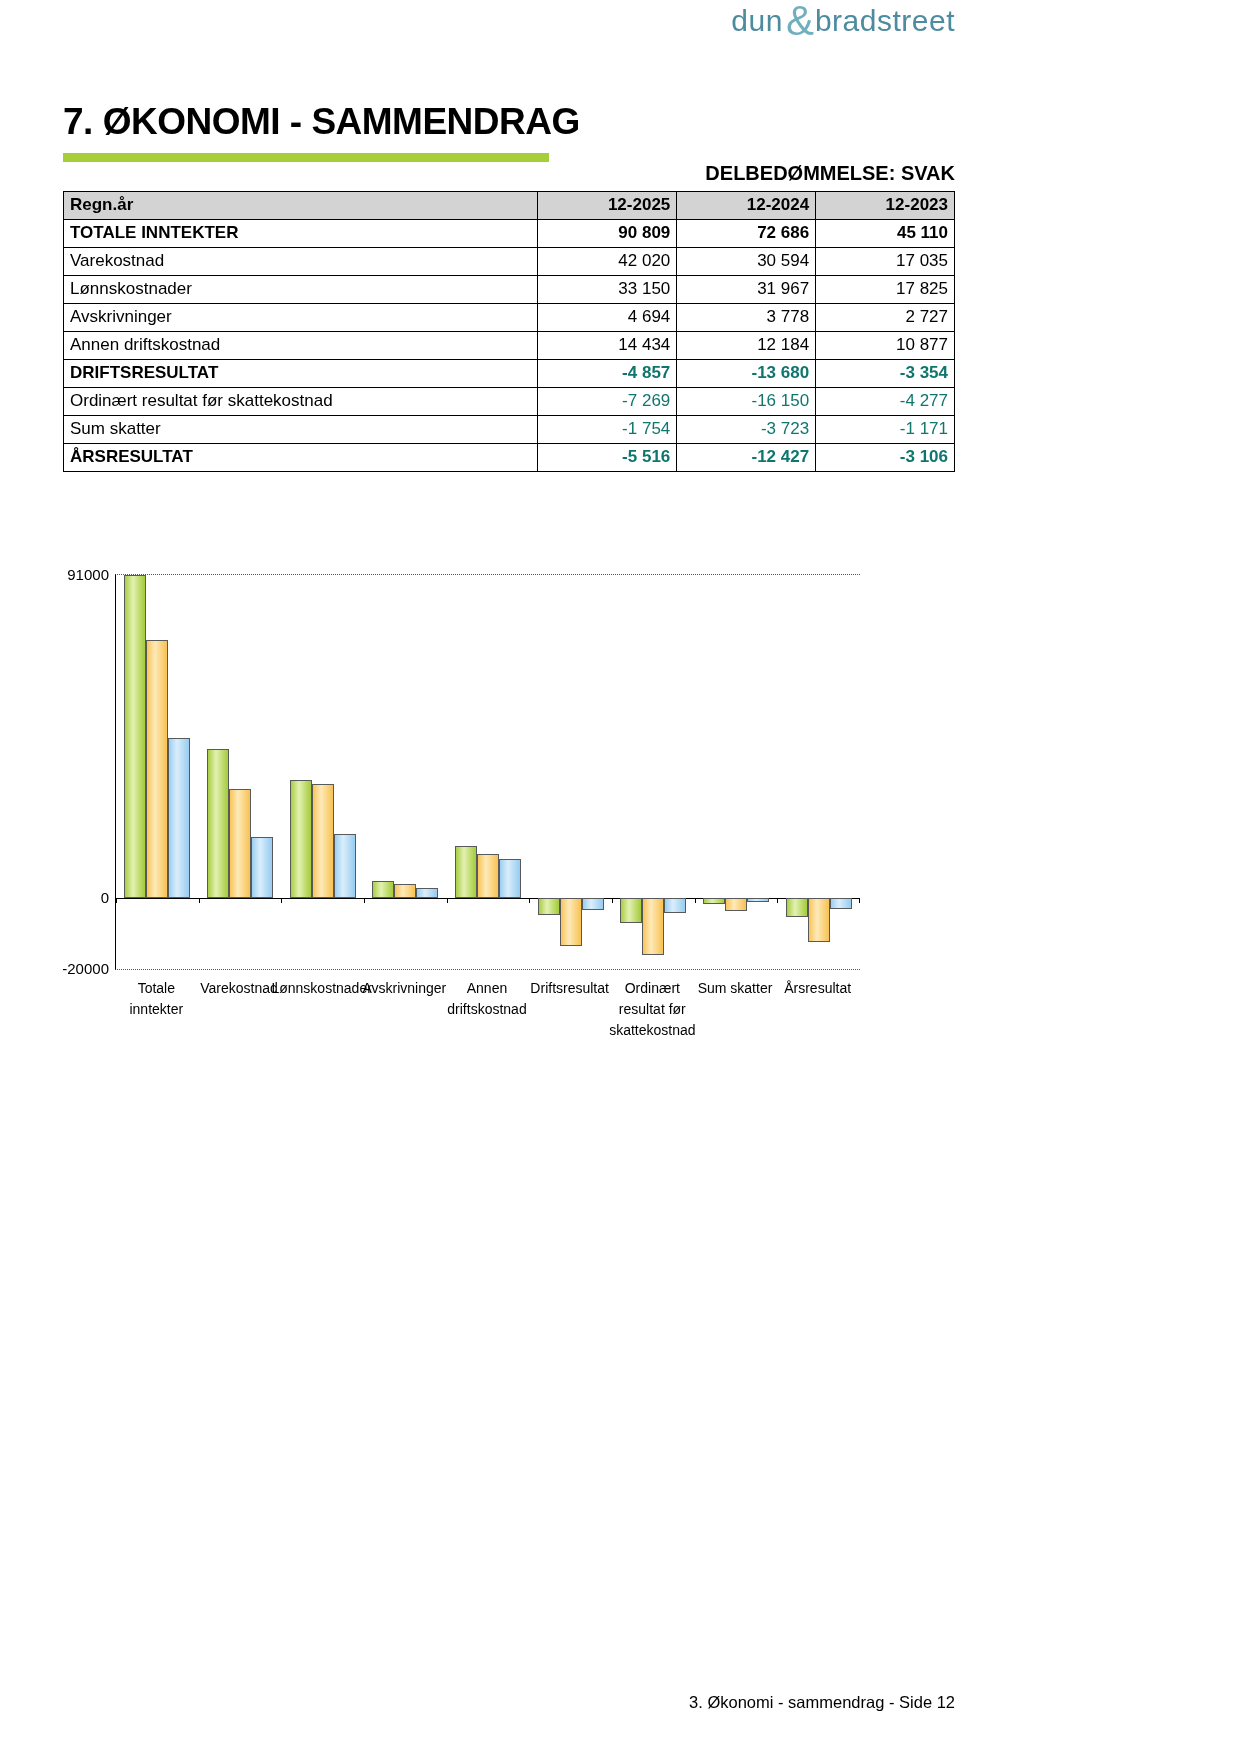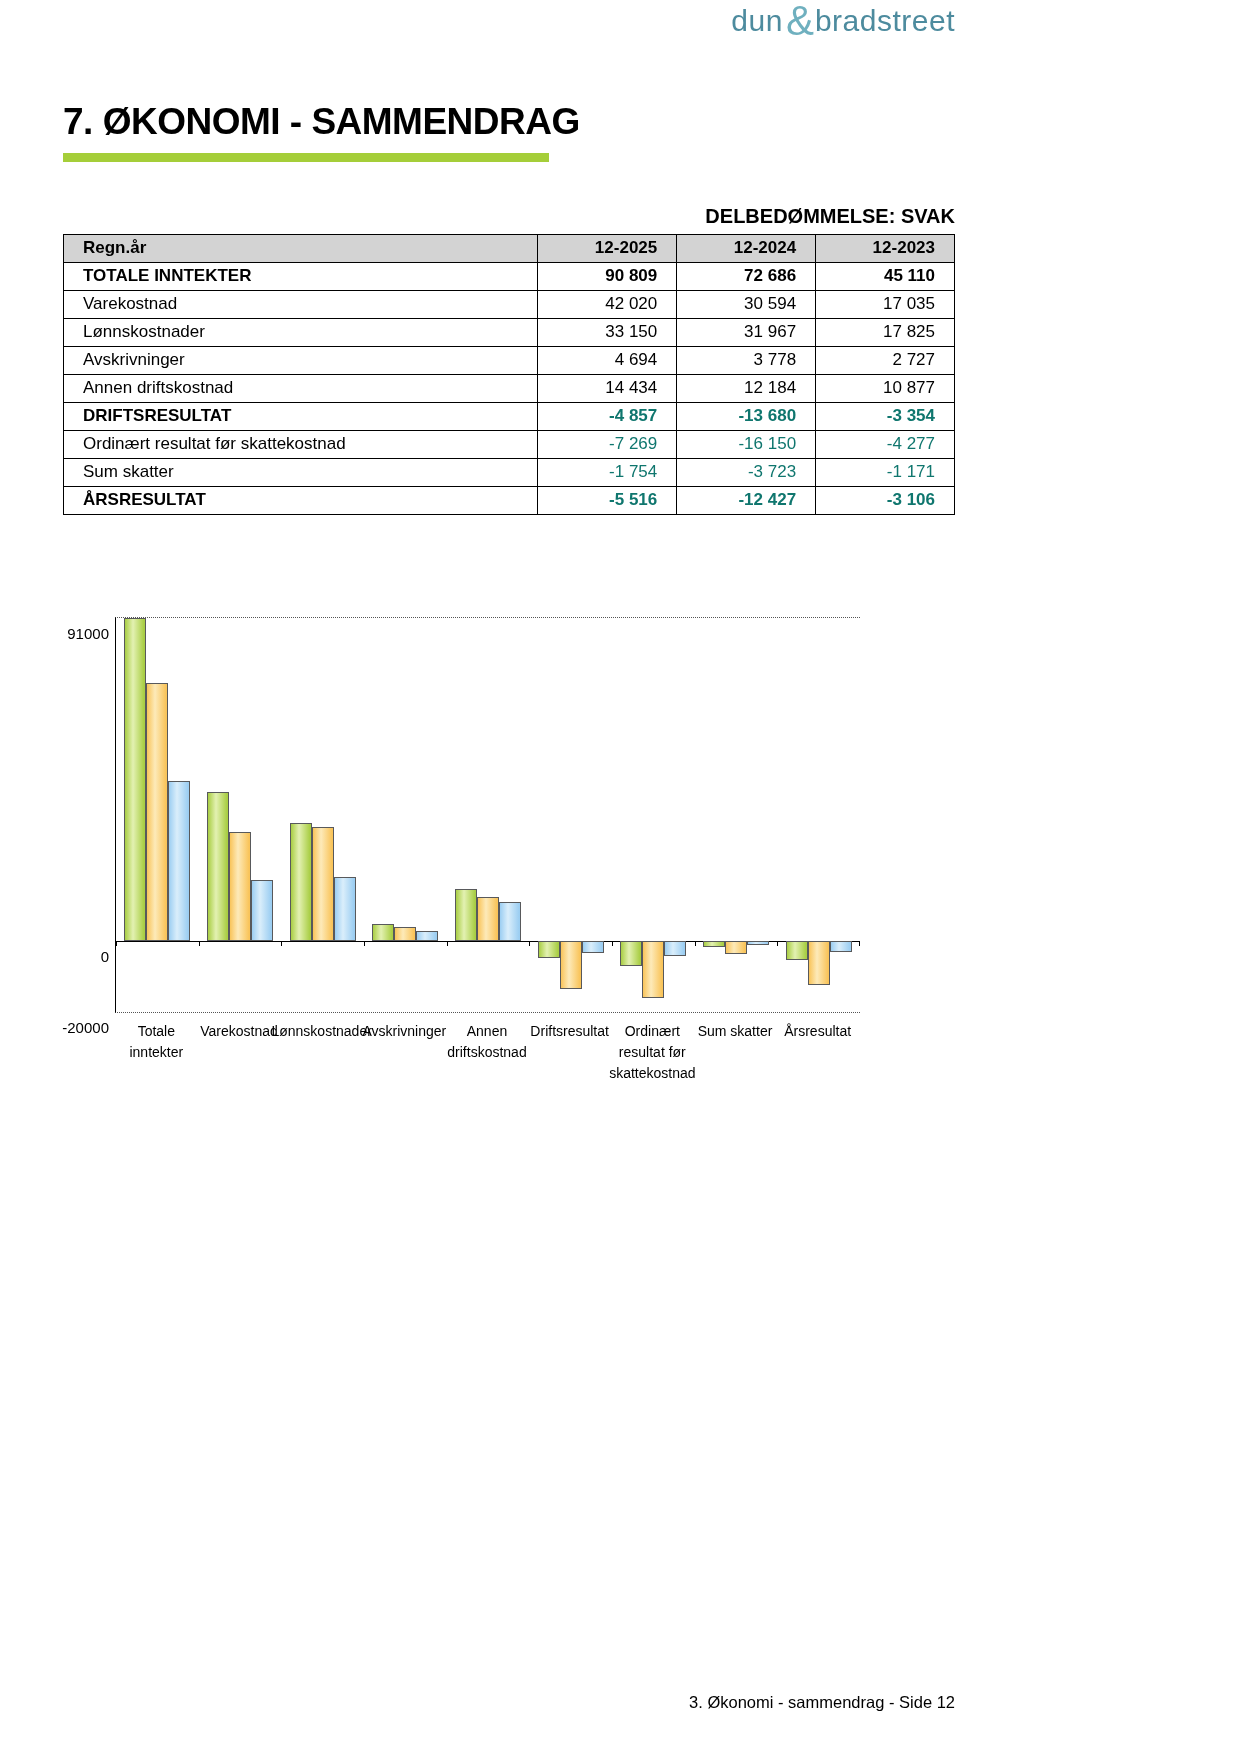--- a/index.html
+++ b/index.html
@@ -19,38 +19,38 @@
 
   
   .logo { text-align: right; color: #4d8b9e; line-height: 1; }
   .logo-dun, .logo-brad { font-size: 30px; letter-spacing: 0.5px; font-weight: 500; }
   .logo-amp { font-size: 42px; color: #6fb0bf; font-weight: 400; margin: 0 1px 0 3px; vertical-align: -4px; }
 
   
   .title { margin: 60px 0 0 0; font-size: 37px; font-weight: bold; letter-spacing: -0.5px; line-height: 1.1; }
   .green-rule { margin-top: 10px; width: 486px; height: 9px; background: #a5ce39; }
 
-  .assessment { margin-top: 43px; text-align: right; font-size: 20px; font-weight: bold; }
+  .assessment { text-align: right; font-size: 20px; font-weight: bold; }
 
   .caption-row { margin-top: 8px; display: flex; justify-content: space-between; align-items: baseline; font-size: 17px; }
   .caption-left { font-weight: bold; }
   .caption-right { font-weight: normal; }
 
   
   table.result { margin-top: 6px; width: 100%; border-collapse: collapse; font-size: 17px; border: 1.5px solid #000; }
-  table.result th, table.result td { border: 1px solid #000; padding: 3px 19px; height: 28px; }
+  table.result th, table.result td { border: 1px solid #000; padding: 3px 6px; height: 28px; }
   table.result thead th { background: #d3d3d3; font-weight: bold; }
   table.result .lbl { text-align: left; }
   table.result .num { text-align: right; }
   table.result .neg { color: #0f766e; }
   table.result tr.bold-row td { font-weight: bold; }
 
   
   .chart { position: relative; margin-top: 102px; height: 500px; }
-  .yaxis { position: absolute; left: 0; top: 16px; width: 50px; height: 396px; }
+  .yaxis { position: absolute; left: 0; top: 0; width: 50px; height: 396px; }
   .yaxis span { position: absolute; right: 4px; font-size: 15px; white-space: nowrap; }
   .plot {
     position: absolute; left: 52px; top: 0;
     width: 745px; height: 396px;
     border-left: 1px solid #000;
     border-top: 1px dotted #555;
     border-bottom: 1px dotted #555;
   }
   .baseline { position: absolute; left: 0; width: 100%; height: 0; border-top: 1px solid #000; }
   .gtick { position: absolute; width: 1px; height: 5px; background: #000; }

